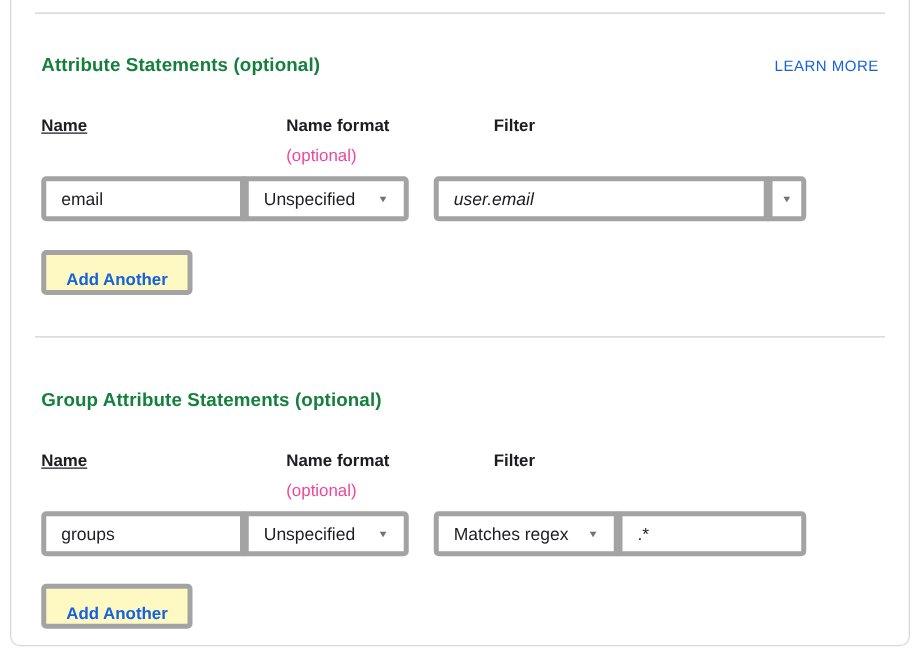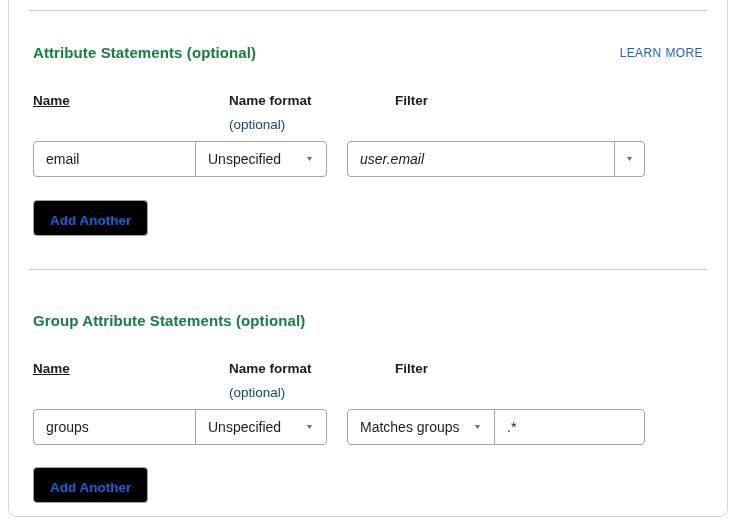--- a/index.html
+++ b/index.html
@@ -58,36 +58,36 @@
     font-weight: bold;
     line-height: 14px;
     color: #1d1d21;
   }
   .col-note {
     display: block;
     margin-top: 10px;
     font-size: 13.5px;
     line-height: 14px;
     font-weight: normal;
-    color: #0c4a6e;
+    color: #ec4899;
   }
   .inputs-row {
     margin-top: 9px;
     display: flex;
     align-items: flex-start;
   }
   .input-group {
     display: flex;
     align-items: stretch;
     height: 36px;
   }
   .input-group + .input-group { margin-left: 20px; }
   .ctl {
     background: #ffffff;
-    border: 1px solid #a3a3a3;
+    border: 4px solid #a3a3a3;
     height: 36px;
     font-size: 14px;
     color: #1d1d21;
   }
   .ctl + .ctl { margin-left: -1px; }
   .ctl:first-child { border-radius: 4px 0 0 4px; }
   .ctl:last-child { border-radius: 0 4px 4px 0; }
   .ctl:only-child { border-radius: 4px; }
   input.ctl {
     padding: 0 12px;
@@ -118,22 +118,22 @@
   }
   .w-name   { width: 163px; }
   .w-format { width: 132px; }
   .w-value  { width: 268px; font-style: italic; }
   .w-filter-type { width: 148px; }
   .w-filter-val  { width: 151px; }
   .add-btn {
     margin-top: 23px;
     height: 36px;
     padding: 12px 16px;
-    background: #000000;
-    border: 1px solid #a3a3a3;
+    background: #fef9c3;
+    border: 4px solid #a3a3a3;
     border-radius: 4px;
     color: #1662dd;
     font-size: 13.5px;
     font-weight: bold;
     font-family: "Liberation Sans", sans-serif;
     cursor: pointer;
   }
   .add-btn.second { margin-top: 22px; }
   .sep2 { margin-top: 33px; }
   .section-header.second { margin-top: 42px; }
@@ -206,21 +206,21 @@
     <div class="inputs-row">
       <div class="input-group">
         <input class="ctl w-name" type="text" value="groups" style="">
         <div class="ctl dropdown w-format">
           <span>Unspecified</span>
           <span class="caret">▼</span>
         </div>
       </div>
       <div class="input-group">
         <div class="ctl dropdown w-filter-type">
-          <span>Matches groups</span>
+          <span>Matches regex</span>
           <span class="caret">▼</span>
         </div>
         <input class="ctl w-filter-val" type="text" value=".*" style="">
       </div>
     </div>
 
     <button class="add-btn second">Add Another</button>
   </div>
 
 </div>

